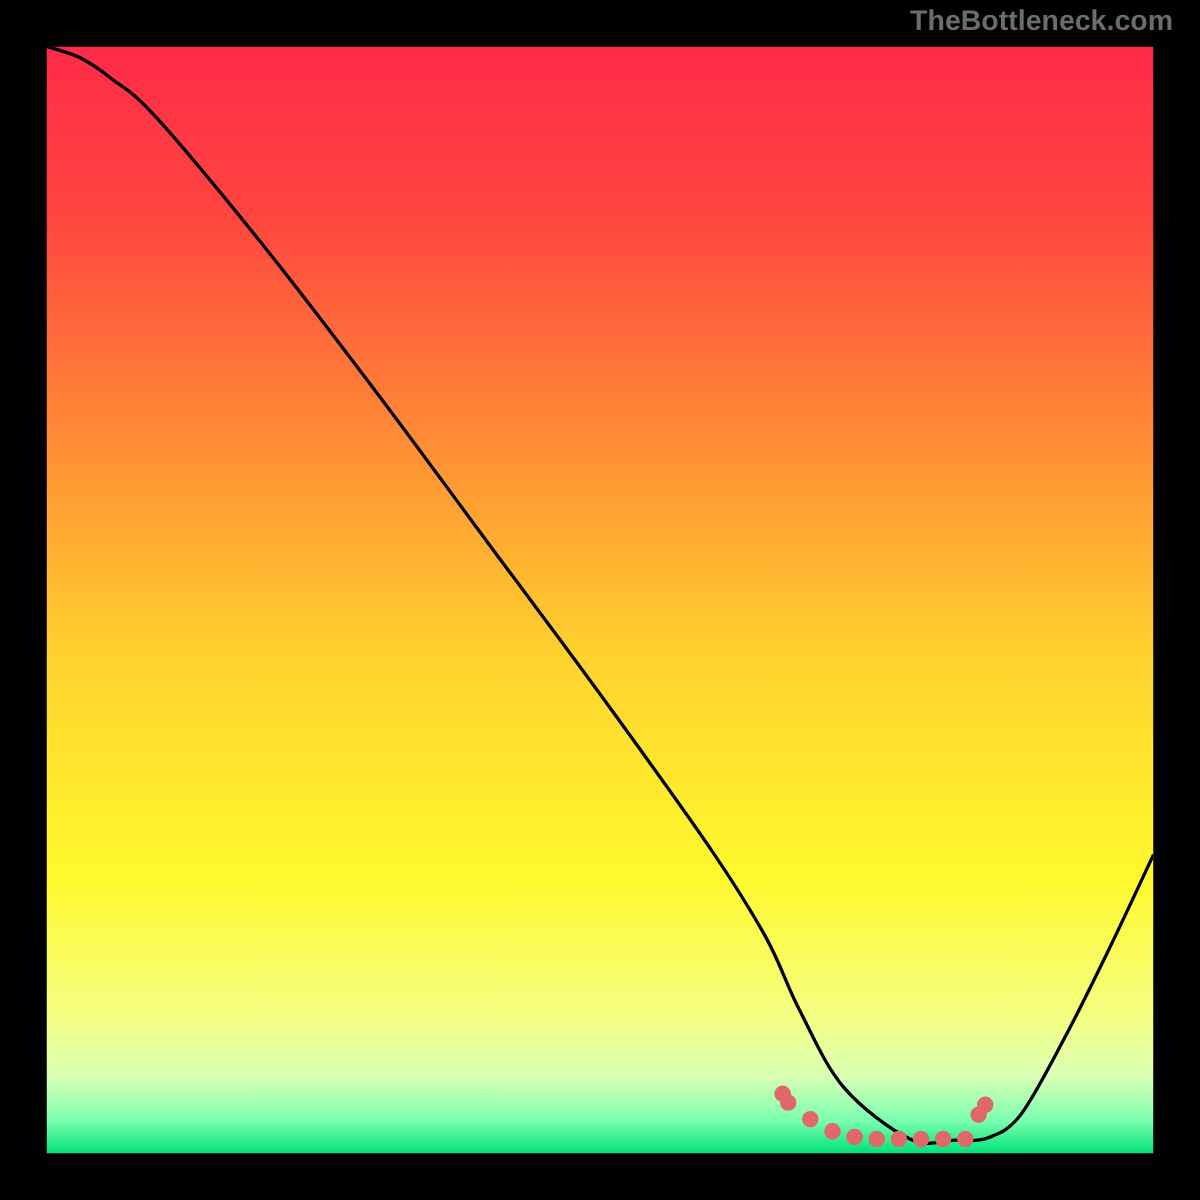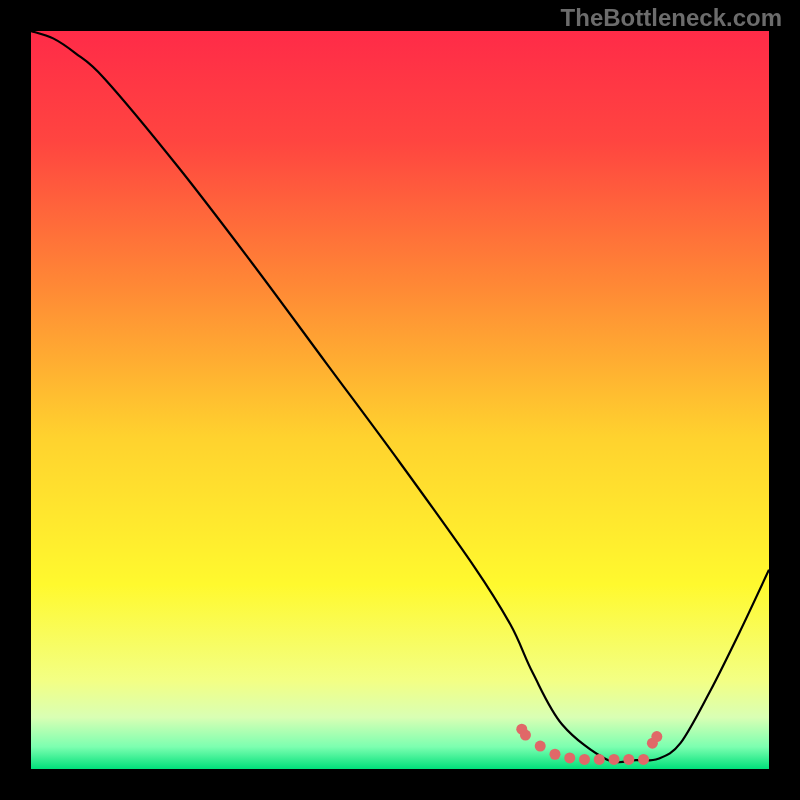--- a/index.html
+++ b/index.html
@@ -10,21 +10,21 @@
     height: 800px;
     overflow: hidden;
     position: relative;
     font-family: Arial, Helvetica, sans-serif;
   }
   .watermark {
     position: absolute;
     top: 4px;
     right: 18px;
     color: #6c6c6c;
-    font-size: 24px;
+    font-size: 19px;
     font-weight: bold;
     z-index: 10;
   }
   .plot-area {
     position: absolute;
     left: 31px;
     top: 31px;
     width: 738px;
     height: 738px;
   }

